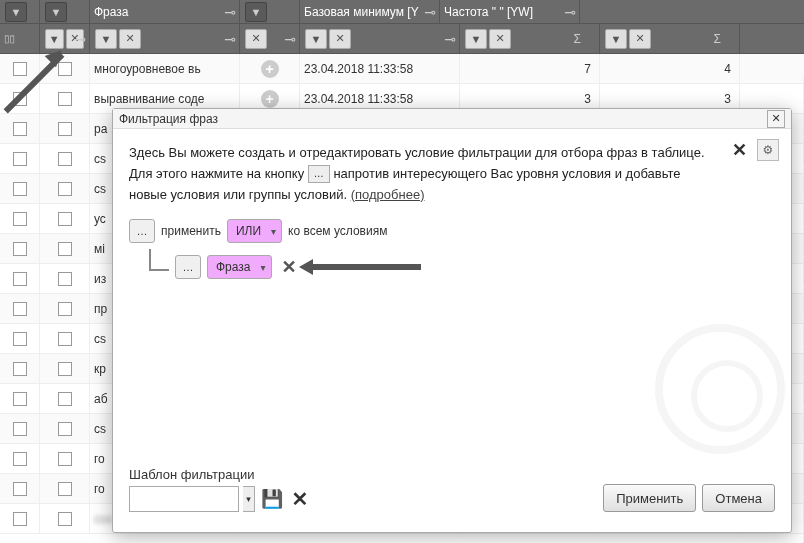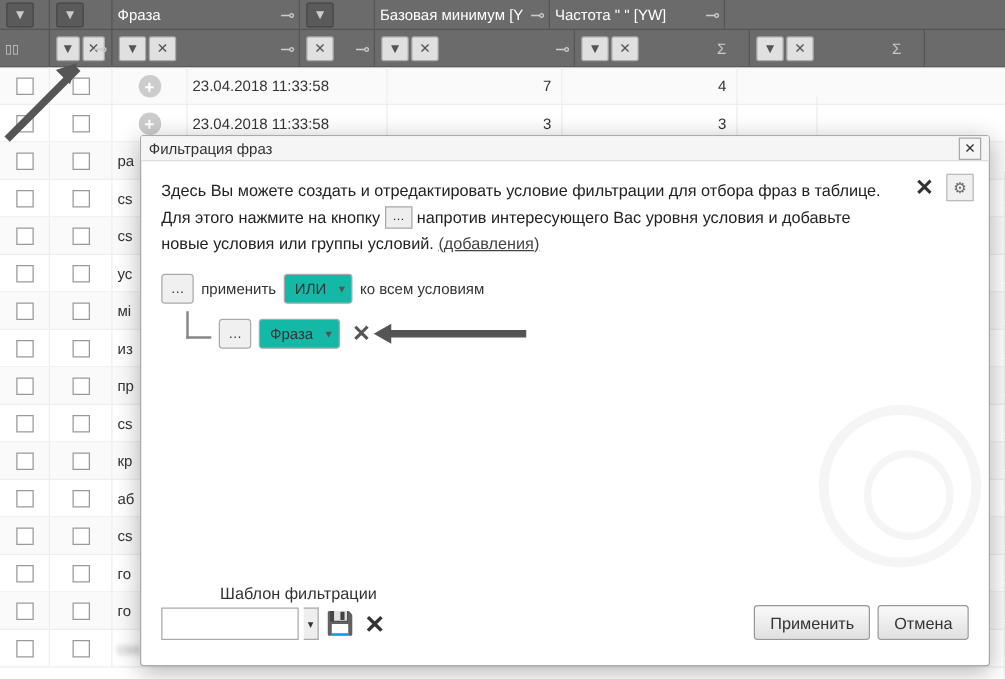--- a/index.html
+++ b/index.html
@@ -38,31 +38,31 @@
   .dlg-close-sq { width: 18px; height: 18px; border: 1px solid #aaa; display: flex; align-items: center; justify-content: center; font-size: 11px; cursor: pointer; }
   .dialog-body { padding: 14px 16px 10px 16px; position: relative; height: calc(100% - 28px); }
   .dlg-x { position: absolute; right: 44px; top: 10px; font-size: 18px; font-weight: bold; cursor: pointer; color: #333; }
   .dlg-gear { position: absolute; right: 12px; top: 10px; width: 22px; height: 22px; border: 1px solid #bbb; background: #f0f0f0; display: flex; align-items: center; justify-content: center; cursor: pointer; font-size: 12px; color: #666; }
   .intro { font-size: 13px; line-height: 1.6; margin-bottom: 14px; color: #222; padding-right: 60px; }
   .intro .mini-btn { display: inline-flex; width: 22px; height: 18px; border: 1px solid #aaa; background: #eee; align-items: center; justify-content: center; vertical-align: middle; font-size: 10px; }
   .link { text-decoration: underline; color: #444; }
 
   .cond-row { display: flex; align-items: center; gap: 6px; margin-bottom: 12px; }
   .sq-btn { width: 26px; height: 24px; border: 1px solid #aaa; background: #f0f0f0; border-radius: 3px; display: flex; align-items: center; justify-content: center; cursor: pointer; font-size: 11px; }
-  .dd { height: 24px; border: 1px solid #aaa; background: #14b8a6; border-radius: 3px; padding: 0 20px 0 8px; display: flex; align-items: center; position: relative; cursor: pointer; font-size: 12px; }
+  .dd { height: 24px; border: 1px solid #aaa; background: #f0abfc; border-radius: 3px; padding: 0 20px 0 8px; display: flex; align-items: center; position: relative; cursor: pointer; font-size: 12px; }
   .dd::after { content: "▾"; position: absolute; right: 5px; font-size: 10px; color: #555; }
   .x-del { font-size: 18px; font-weight: bold; color: #555; cursor: pointer; margin-left: 4px; }
   .tree-line { border-left: 2px solid #888; border-bottom: 2px solid #888; width: 20px; height: 22px; margin-left: 12px; margin-top: -14px; }
   .cond-row.sub { margin-left: 8px; }
 
   .arrow-r { width: 110px; height: 6px; background: #555; position: relative; margin-left: 8px; }
   .arrow-r::before { content: ""; position: absolute; left: -12px; top: -5px; width: 0; height: 0; border-top: 8px solid transparent; border-bottom: 8px solid transparent; border-right: 14px solid #555; }
 
   .bottom-area { position: absolute; left: 16px; bottom: 12px; right: 16px; }
-  .template-label { font-size: 13px; margin-bottom: 4px; margin-left: 47px; }
+  .template-label { font-size: 13px; margin-bottom: 4px; }
   .template-row { display: flex; align-items: center; gap: 4px; }
   .template-input { width: 110px; height: 26px; border: 1px solid #aaa; background: #fff; }
   .tmpl-dd { width: 12px; height: 26px; border: 1px solid #aaa; border-left: none; background: #eee; display: flex; align-items: center; justify-content: center; font-size: 9px; }
   .disk { font-size: 18px; color: #777; margin: 0 2px; }
   .big-x { font-size: 20px; font-weight: bold; color: #333; margin-left: 2px; cursor: pointer; }
   .btns { position: absolute; right: 0; bottom: 0; display: flex; gap: 6px; }
   .btn { height: 28px; padding: 0 12px; border: 1px solid #999; background: linear-gradient(#fafafa,#e0e0e0); border-radius: 3px; cursor: pointer; font-size: 13px; display: flex; align-items: center; }
 
   .watermark { position: absolute; right: 6px; bottom: 70px; width: 130px; height: 130px; border: 8px solid rgba(0,0,0,0.04); border-radius: 50%; pointer-events:none; }
   .watermark::after { content: ""; position: absolute; width: 60px; height: 60px; border: 6px solid rgba(0,0,0,0.04); border-radius: 50%; top: 28px; left: 28px; }
@@ -125,35 +125,37 @@
     </div>
   </div>
   <div class="data-rows" id="rows">
       <div class="data-row">
         <div class="dcell c-sel">
           <div class="chk"></div>
         </div>
         <div class="dcell c-sel2">
           <div class="chk"></div>
         </div>
+        <div class="dcell c-phrase ">многоуровневое вь</div>
         <div class="dcell c-add">
           <div class="plus-circle">+</div>
         </div>
         <div class="dcell c-date ">23.04.2018 11:33:58</div>
         <div class="dcell c-freq1 num ">7</div>
         <div class="dcell c-freq2 num ">4</div>
         <div class="dcell c-freq3"></div>
       </div>
       <div class="data-row">
         <div class="dcell c-sel">
           <div class="chk"></div>
         </div>
         <div class="dcell c-sel2">
           <div class="chk"></div>
         </div>
+        <div class="dcell c-phrase ">выравнивание соде</div>
         <div class="dcell c-add">
           <div class="plus-circle">+</div>
         </div>
         <div class="dcell c-date ">23.04.2018 11:33:58</div>
         <div class="dcell c-freq1 num ">3</div>
         <div class="dcell c-freq2 num ">3</div>
         <div class="dcell c-freq3"></div>
       </div>
       <div class="data-row">
         <div class="dcell c-sel">
@@ -364,21 +366,21 @@
     <span class="dlg-close-sq">✕</span>
   </div>
   <div class="dialog-body">
     <span class="dlg-x">✕</span>
     <span class="dlg-gear">⚙</span>
 
     <div class="intro">
       <span>Здесь Вы можете создать и отредактировать условие фильтрации для отбора фраз в таблице. Для этого нажмите на кнопку</span>
       <span class="mini-btn">…</span>
       <span>напротив интересующего Вас уровня условия и добавьте новые условия или группы условий.</span>
-      <span class="link">(добавления)</span>
+      <span class="link">(подробнее)</span>
     </div>
 
     <div class="cond-row">
       <span class="sq-btn">…</span>
       <span>применить</span>
       <span class="dd">ИЛИ</span>
       <span>ко всем условиям</span>
     </div>
 
     <div class="cond-row sub">

